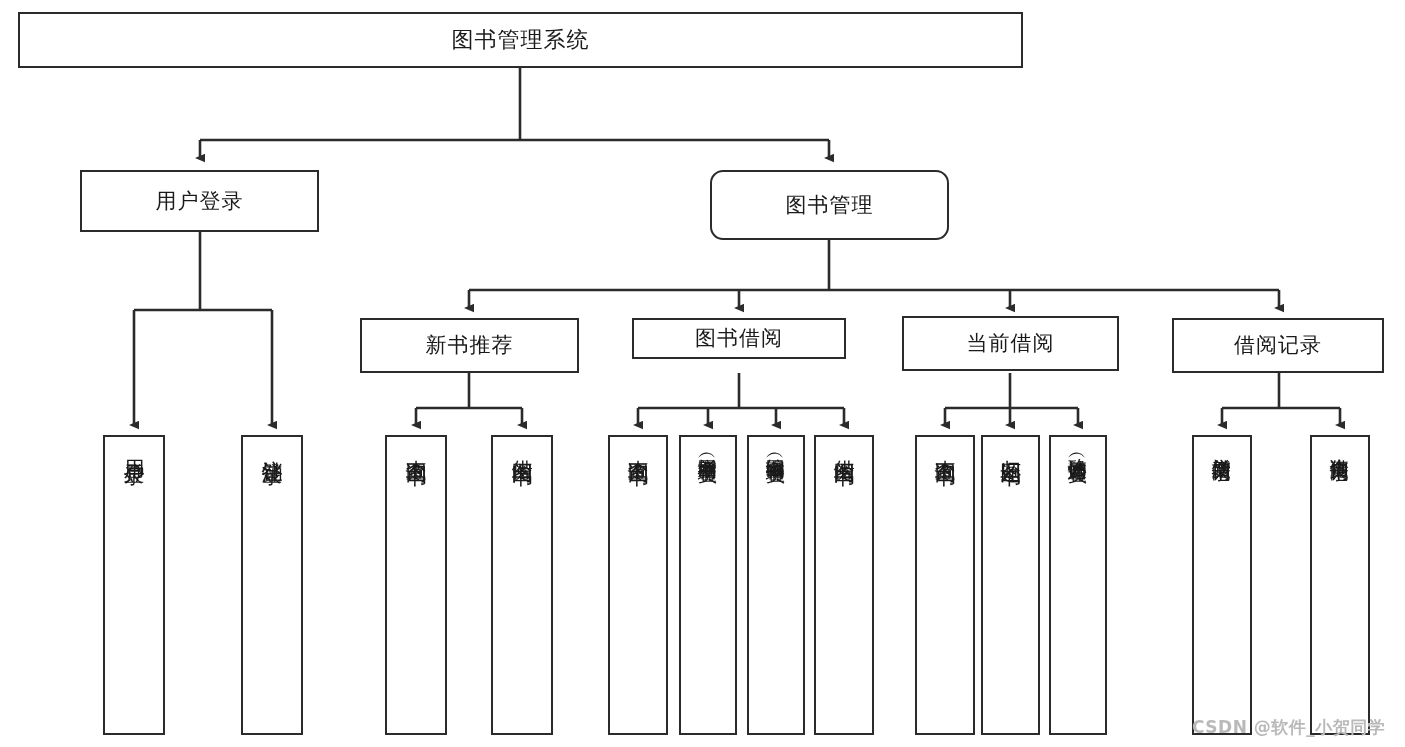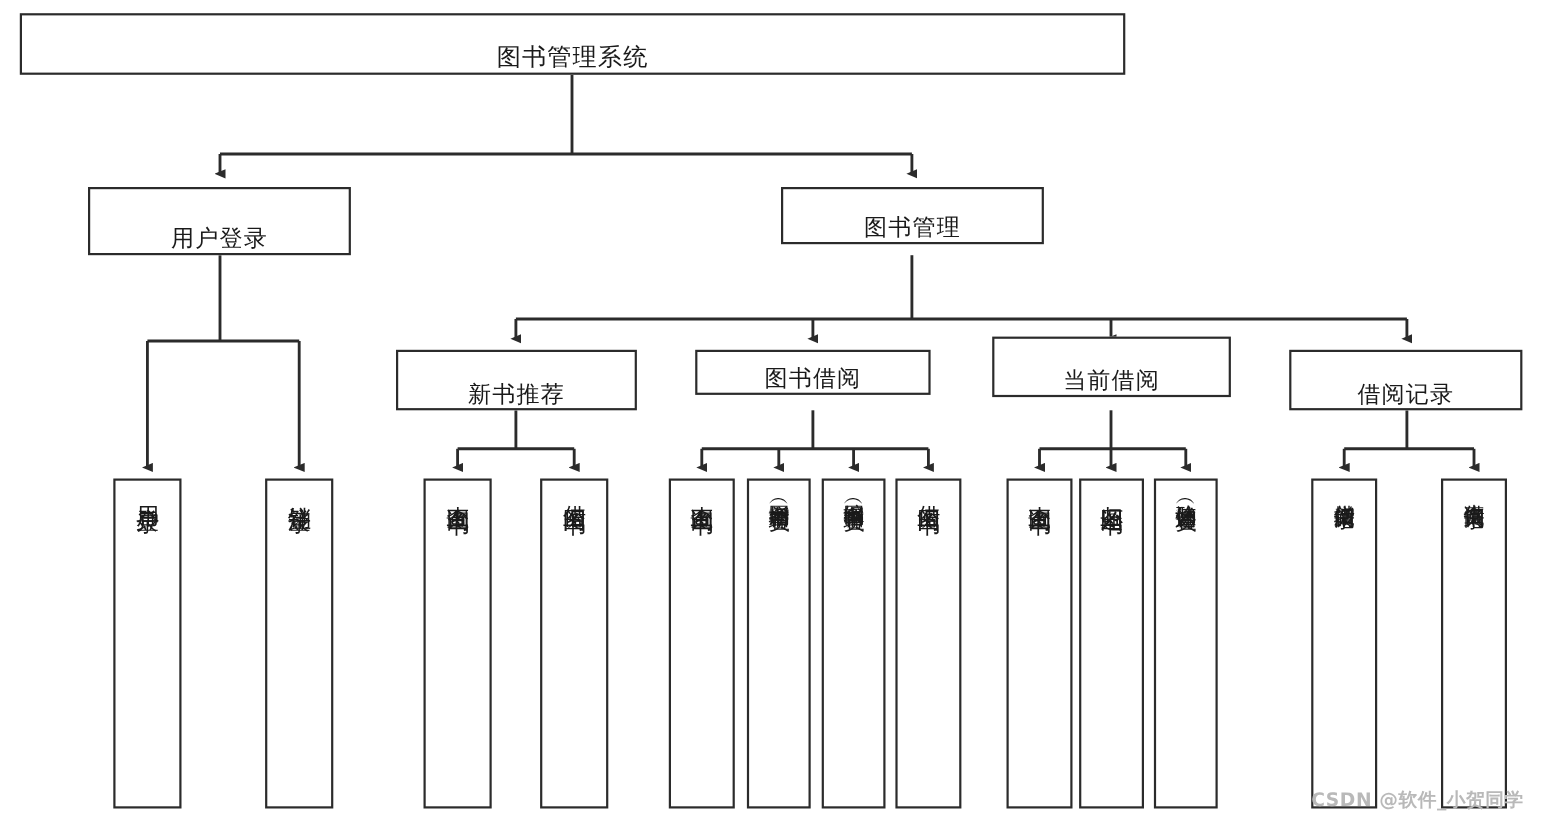--- a/index.html
+++ b/index.html
@@ -25,21 +25,21 @@
     width: 1405px;
     height: 747px;
     pointer-events: none;
   }
   .node {
     position: absolute;
     box-sizing: border-box;
     background: #ffffff;
     border: 2px solid #2b2b2b;
     display: flex;
-    align-items: flex-end;
+    align-items: center;
     justify-content: center;
     color: #1a1a1a;
   }
   .node-label {
     display: block;
     text-align: center;
     line-height: 1.25;
     white-space: nowrap;
   }
   
@@ -133,31 +133,31 @@
     </g>
   </svg>
 
   <div class="node root horiz" style="left:18px; top:12px; width:1005px; height:56px;">
     <span class="node-label">图书管理系统</span>
   </div>
 
   <div class="node horiz" style="left:80px; top:170px; width:239px; height:62px;">
     <span class="node-label">用户登录</span>
   </div>
-  <div class="node horiz" style="left:710px; top:170px; width:239px; height:52px;">
+  <div class="node horiz" style="left:710px; top:170px; width:239px; height:70px;border-radius:13px;">
     <span class="node-label">图书管理</span>
   </div>
 
   <div class="node horiz" style="left:360px; top:318px; width:219px; height:55px;">
     <span class="node-label">新书推荐</span>
   </div>
   <div class="node horiz" style="left:632px; top:318px; width:214px; height:41px;">
     <span class="node-label">图书借阅</span>
   </div>
-  <div class="node horiz" style="left:902px; top:306px; width:217px; height:55px;">
+  <div class="node horiz" style="left:902px; top:316px; width:217px; height:55px;">
     <span class="node-label">当前借阅</span>
   </div>
   <div class="node horiz" style="left:1172px; top:318px; width:212px; height:55px;">
     <span class="node-label">借阅记录</span>
   </div>
 
   <div class="node vert" style="left:103px; top:435px; width:62px; height:300px;">
     <span class="node-label">用户登录</span>
   </div>
   <div class="node vert" style="left:241px; top:435px; width:62px; height:300px;">

